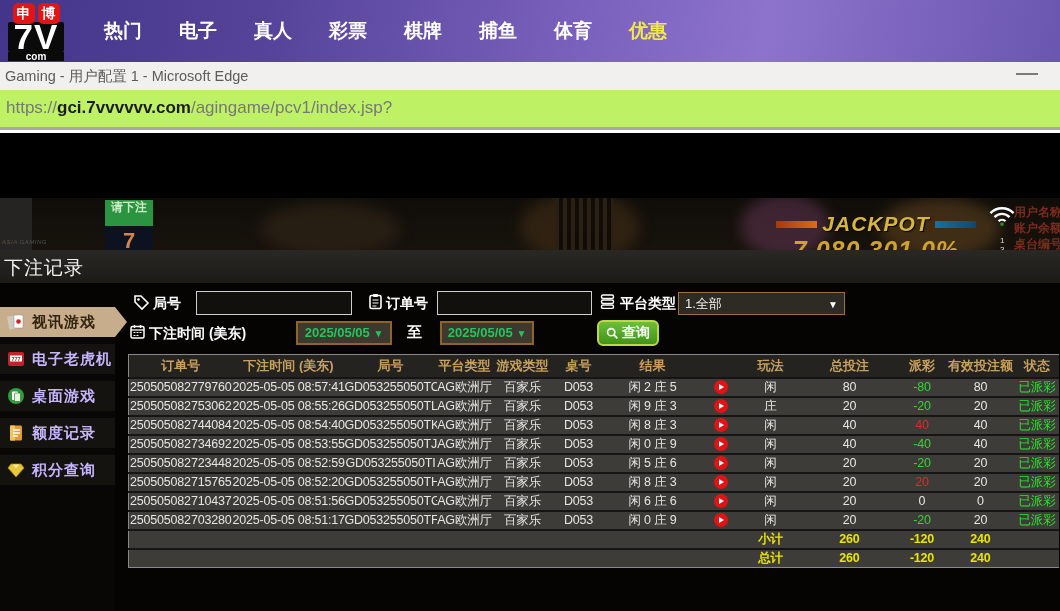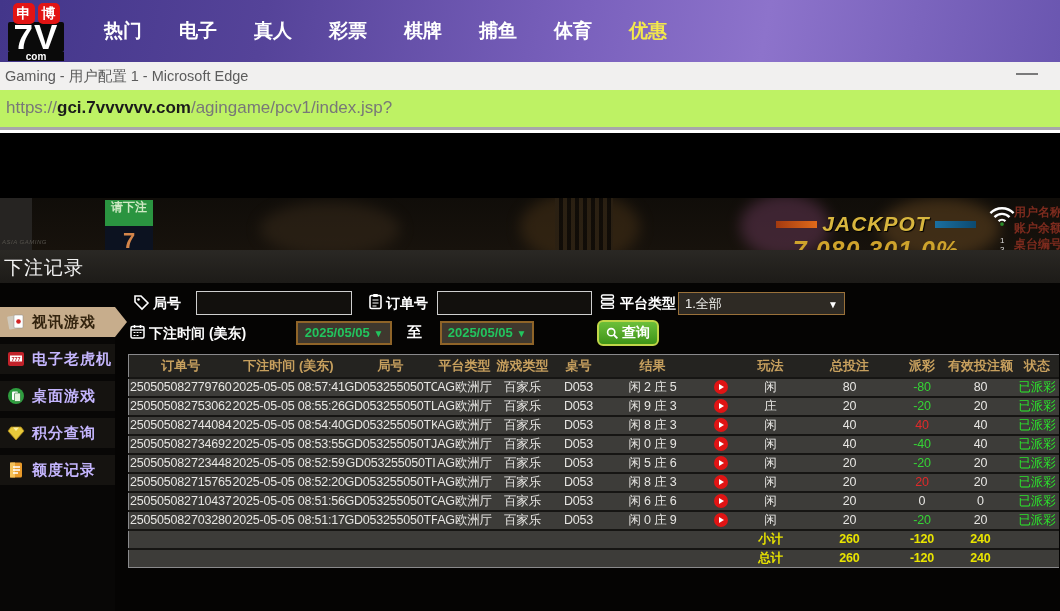--- a/index.html
+++ b/index.html
@@ -219,32 +219,32 @@
           <div class="side-item">
             <span class="icon"><svg width="20" height="20" viewBox="0 0 20 20">
                 <circle cx="10" cy="10" r="8" fill="#2f9e3f"></circle>
                 <rect x="6" y="5.5" width="6" height="8.5" rx="1" fill="#fff"></rect>
                 <rect x="8.5" y="7" width="6" height="8.5" rx="1" fill="#e8f5e0" stroke="#1c6a28" stroke-width="0.6"></rect>
               </svg></span>
             <span class="lbl">桌面游戏</span>
           </div>
           <div class="side-item">
             <span class="icon"><svg width="20" height="20" viewBox="0 0 20 20">
-                <polygon points="5,4 15,4 18,8 10,17 2,8" fill="#e8c93a" stroke="#a8861a" stroke-width="0.8"></polygon>
-                <polygon points="7,4.6 13,4.6 10,8 " fill="#fdf0a8"></polygon>
-              </svg></span>
-            <span class="lbl">积分查询</span>
-          </div>
-          <div class="side-item">
-            <span class="icon"><svg width="20" height="20" viewBox="0 0 20 20">
                 <rect x="4" y="2.5" width="12" height="15" rx="1.5" fill="#e89a2a"></rect>
                 <rect x="4" y="2.5" width="5" height="15" fill="#f5c25a"></rect>
                 <path d="M7 7 h7 M7 10 h7 M7 13 h5" stroke="#fff" stroke-width="1.3"></path>
               </svg></span>
             <span class="lbl">额度记录</span>
+          </div>
+          <div class="side-item">
+            <span class="icon"><svg width="20" height="20" viewBox="0 0 20 20">
+                <polygon points="5,4 15,4 18,8 10,17 2,8" fill="#e8c93a" stroke="#a8861a" stroke-width="0.8"></polygon>
+                <polygon points="7,4.6 13,4.6 10,8 " fill="#fdf0a8"></polygon>
+              </svg></span>
+            <span class="lbl">积分查询</span>
           </div>
         </div>
 
       <div class="f-ico" style="left:133px;top:11px;">
         <svg width="17" height="17" viewBox="0 0 17 17">
             <path d="M2 2 h6 l7 7 -6 6 -7 -7 z" fill="none" stroke="#fff" stroke-width="1.6"></path>
             <circle cx="5.5" cy="5.5" r="1.3" fill="#fff"></circle>
           </svg>
       </div>
       <div class="f-lbl" style="left:153px;top:12px;">局号</div>

